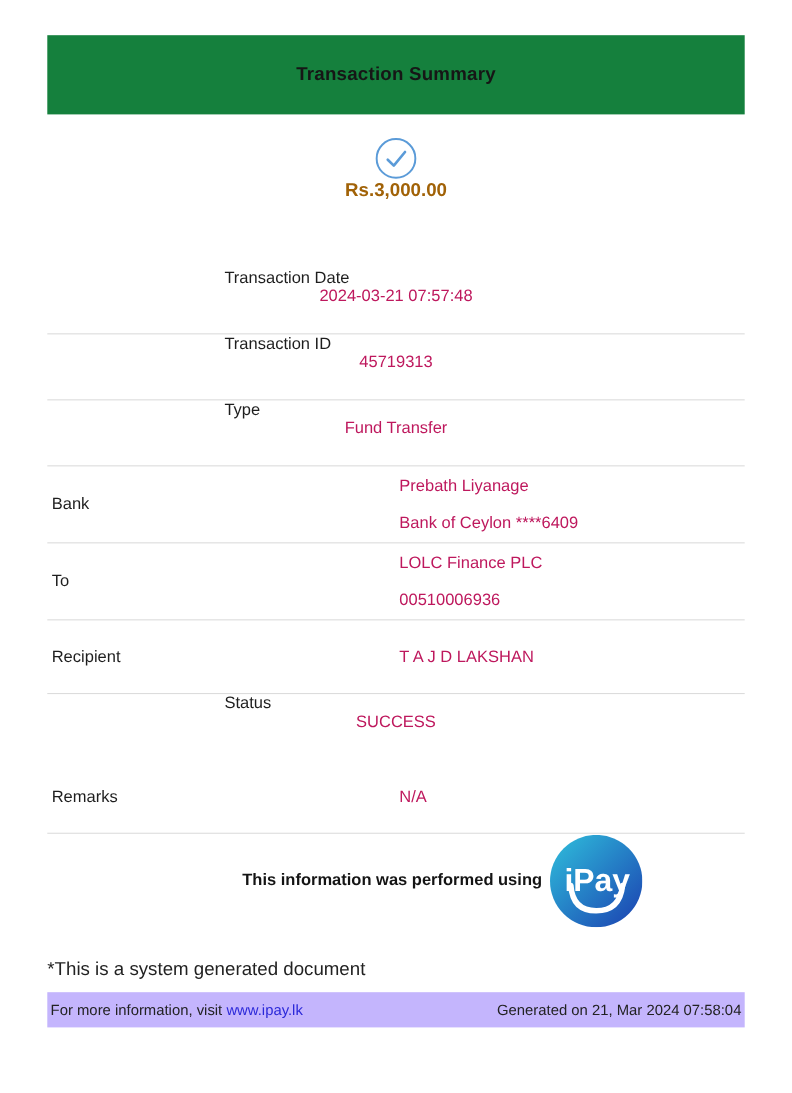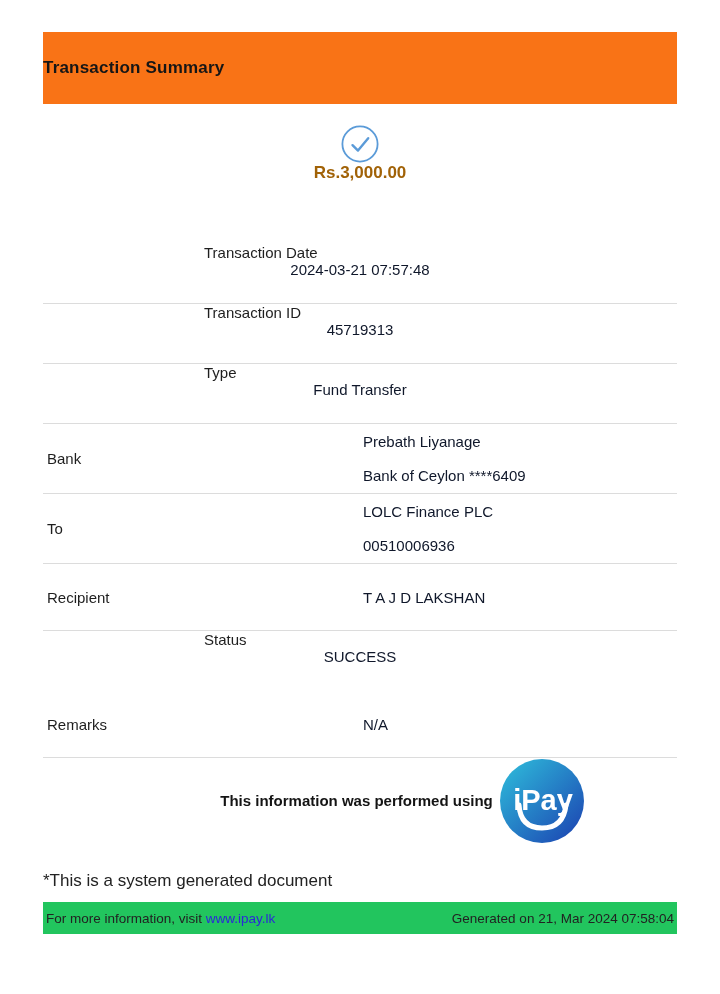--- a/index.html
+++ b/index.html
@@ -10,24 +10,24 @@
     background: #ffffff;
     font-family: "Liberation Sans", sans-serif;
     color: #1e1e1e;
     -webkit-font-smoothing: antialiased;
   }
   .page { padding: 32px 43px 0 43px; }
 
   
   .header-bar {
     height: 72px;
-    background: #f97316;
+    background: #15803d;
     display: flex;
     align-items: center;
-    justify-content: flex-start;
+    justify-content: center;
   }
   .header-bar h1 {
     margin: 0;
     font-size: 17px;
     font-weight: bold;
     color: #161616;
     letter-spacing: 0.2px;
   }
 
   
@@ -50,21 +50,21 @@
   .row.h60 { height: 60px; flex-direction: column; }
   .row.h67 { height: 67px; }
   .row.h70 { height: 70px; }
   .row.last { border-bottom: none; }
   .cell-label {
     width: 320px;
     padding-left: 4px;
     font-size: 15px;
     color: #1e1e1e;
   }
-  .cell-value { flex: 1; font-size: 15px; color: #0f172a; }
+  .cell-value { flex: 1; font-size: 15px; color: #be185d; }
   .cell-value .line { line-height: 34px; }
 
   
   .branding-row {
     height: 85px;
     display: flex;
     align-items: center;
     justify-content: center;
     gap: 7px;
     transform: translateX(42px);
@@ -75,21 +75,21 @@
     color: #141414;
     white-space: nowrap;
   }
   svg.logo { width: 84px; height: 84px; display: block; }
 
   
   .system-note { margin-top: 28px; font-size: 17px; color: #222222; }
   .footer-bar {
     margin-top: 11px;
     height: 32px;
-    background: #22c55e;
+    background: #c4b5fd;
     display: flex;
     align-items: center;
     justify-content: space-between;
     padding: 0 3px 0 3px;
     font-size: 13.5px;
     color: #222222;
   }
   .footer-left { white-space: nowrap; }
   .footer-left a { color: #2b28d9; text-decoration: none; cursor: pointer; }
   .footer-right { white-space: nowrap; }

